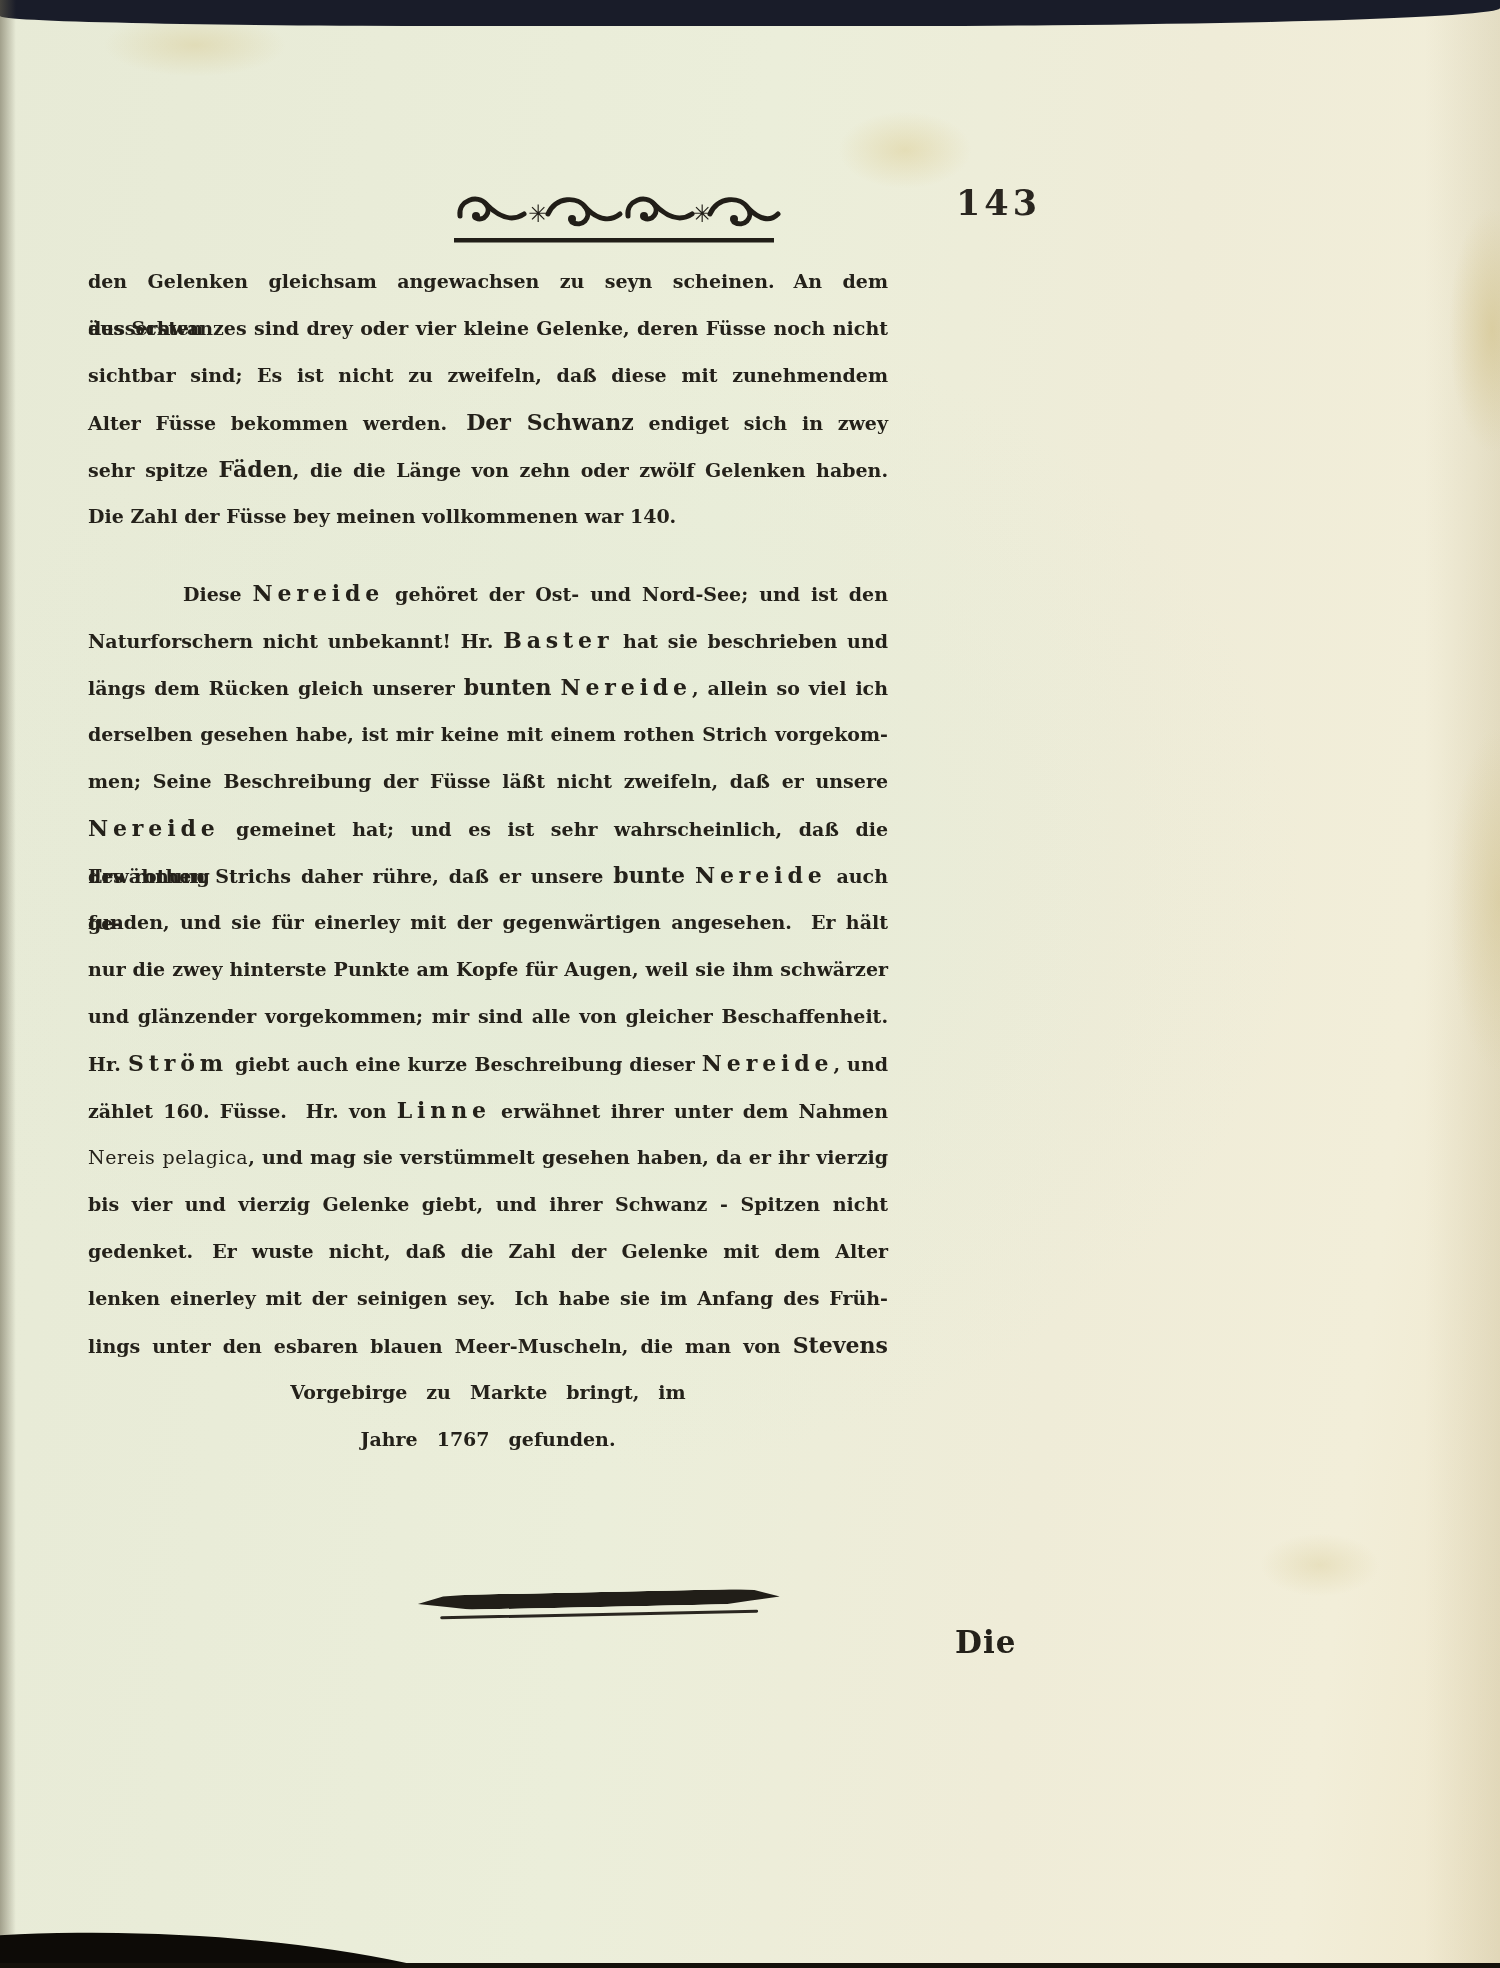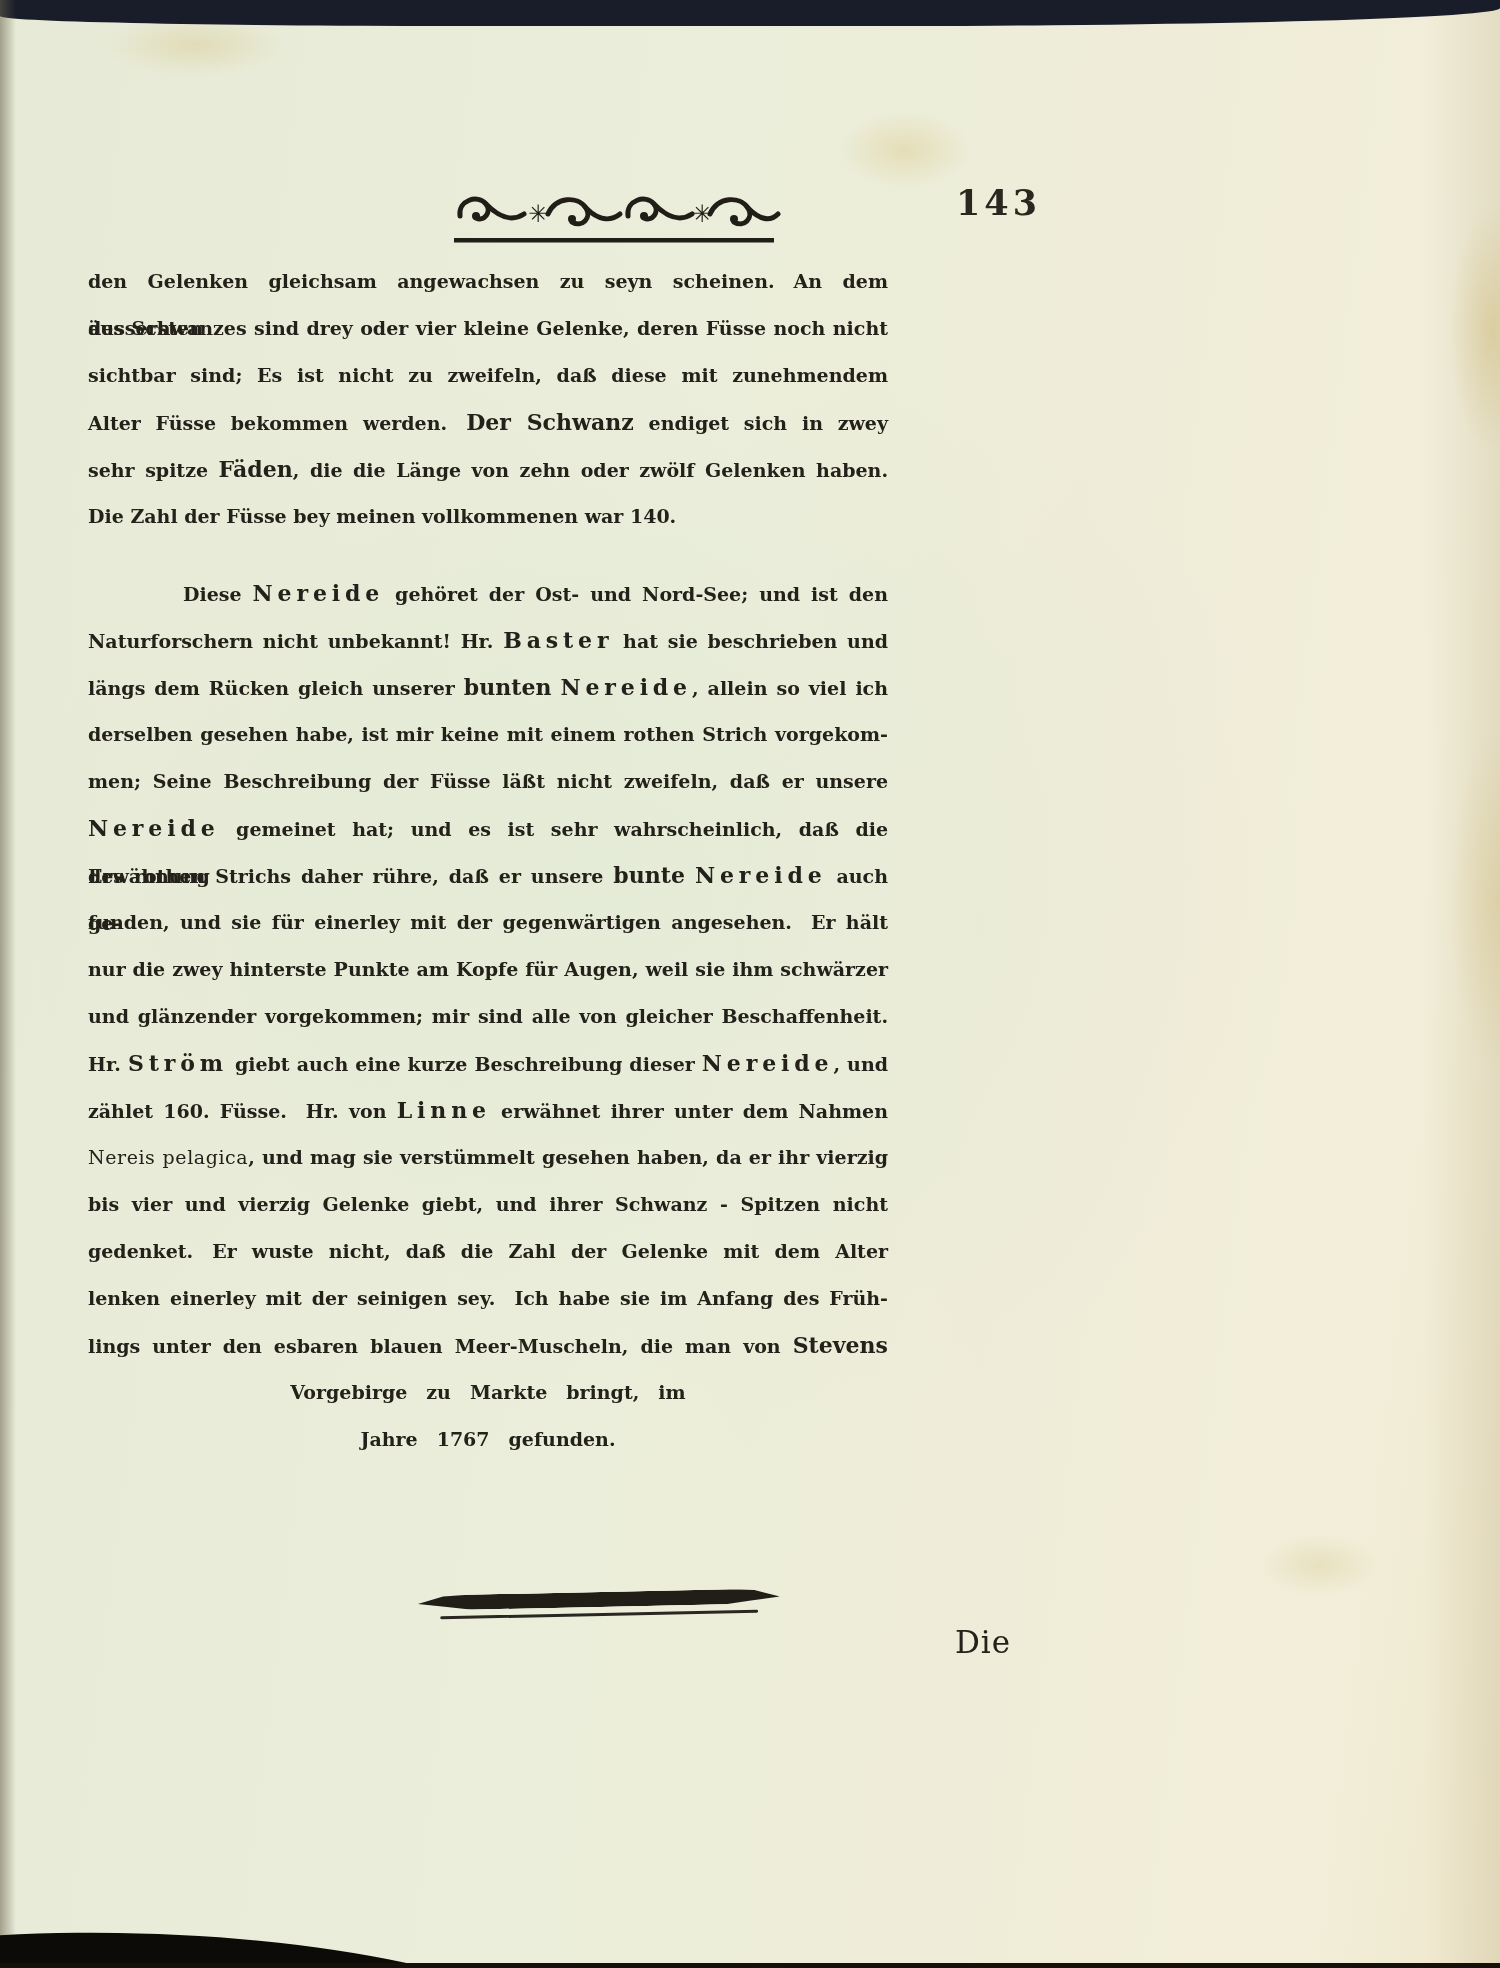--- a/index.html
+++ b/index.html
@@ -63,21 +63,21 @@
   .tailpiece{position:absolute;left:418px;top:1592px;width:362px;height:30px;transform:rotate(-1.2deg);}
   .tailpiece .bar{
     width:100%;height:15px;background:#211e18;
     clip-path:polygon(0 55%,7% 8%,14% 0,86% 0,93% 8%,100% 55%,92% 78%,85% 100%,15% 100%,8% 78%);
   }
   .tailpiece .rule{
     width:88%;height:3px;background:#2a2620;margin:6px auto 0 auto;border-radius:2px;
   }
   .catchword{
     position:absolute;left:955px;top:1624px;
-    font-size:31px;font-weight:normal;color:#24211a;letter-spacing:1px;
+    font-size:31px;font-weight:bold;color:#24211a;letter-spacing:1px;
   }
 </style>
 </head>
 <body>
 
 <div class="scan">
   <div class="paper"></div>
 
   <div class="ornament">
     <svg width="330" height="58" viewBox="0 0 330 58" xmlns="http://www.w3.org/2000/svg">

